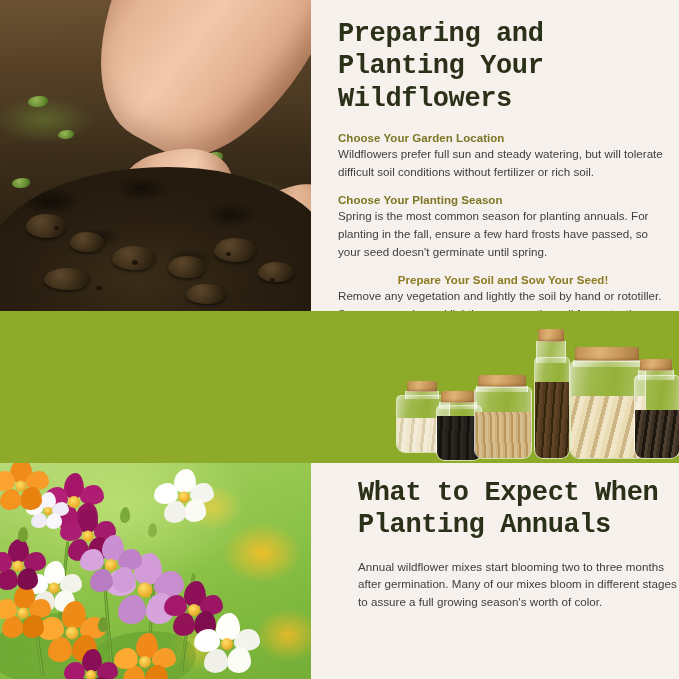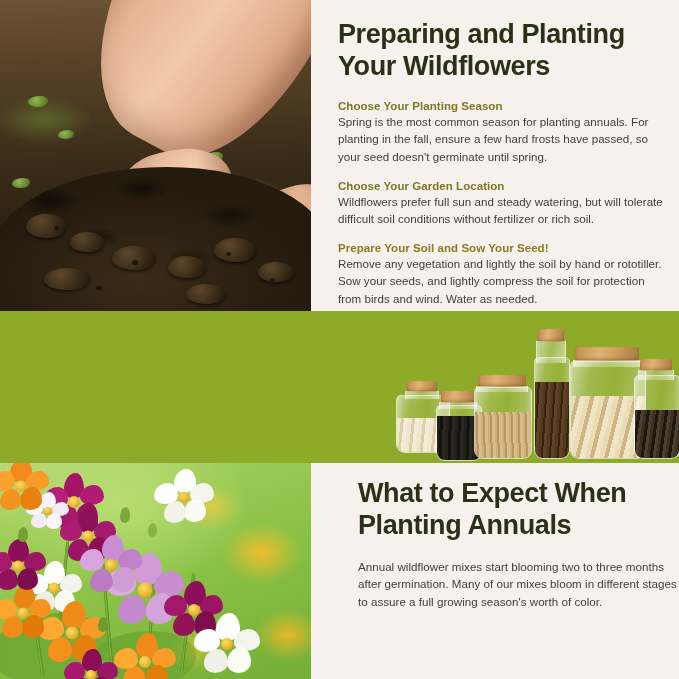--- a/index.html
+++ b/index.html
@@ -77,35 +77,37 @@
   }
 
   
   h1.heading {
     margin: 0;
     font-size: 27px;
     line-height: 1.20;
     font-weight: bold;
     letter-spacing: -0.4px;
     color: #2b3018;
+    font-family: Liberation Mono, monospace;
   }
   h1.heading.on-green {
     color: #fbfaf2;
     font-size: 25px;
     letter-spacing: -0.2px;
   }
   .subhead {
     margin: 0 0 1px 0;
     font-size: 11.5px;
     font-weight: bold;
     color: #7c7724;
     letter-spacing: 0.05px;
   }
   .subhead.warm {
     color: #8a7a22;
+    text-align: center;
   }
   p.body {
     margin: 0;
     font-size: 11.6px;
     line-height: 1.52;
     color: #3e3e3c;
     letter-spacing: 0.02px;
   }
   p.body.on-green {
     color: #f7f6ea;
@@ -341,27 +343,27 @@
       <div class="soil-speck" style="left:132px;top:260px;width:6px;height:5px;"></div>
       <div class="soil-speck" style="left:226px;top:252px;width:5px;height:4px;"></div>
       <div class="soil-speck" style="left:96px;top:286px;width:6px;height:4px;"></div>
       <div class="soil-speck" style="left:270px;top:278px;width:5px;height:4px;"></div>
     </div>
 
     <div class="top-text">
       <h1 class="heading heading-pad-top">Preparing and Planting Your Wildflowers</h1>
 
       <div class="block">
+        <div class="subhead">Choose Your Garden Location</div>
+        <p class="body">Wildflowers prefer full sun and steady watering, but will tolerate difficult soil conditions without fertilizer or rich soil.</p>
+      </div>
+
+      <div class="block">
         <div class="subhead">Choose Your Planting Season</div>
         <p class="body">Spring is the most common season for planting annuals. For planting in the fall, ensure a few hard frosts have passed, so your seed doesn't germinate until spring.</p>
-      </div>
-
-      <div class="block">
-        <div class="subhead">Choose Your Garden Location</div>
-        <p class="body">Wildflowers prefer full sun and steady watering, but will tolerate difficult soil conditions without fertilizer or rich soil.</p>
       </div>
 
       <div class="block">
         <div class="subhead warm">Prepare Your Soil and Sow Your Seed!</div>
         <p class="body">Remove any vegetation and lightly the soil by hand or rototiller. Sow your seeds, and lightly compress the soil for protection from birds and wind. Water as needed.</p>
       </div>
     </div>
   </div>
 
   <div class="sec-green">

